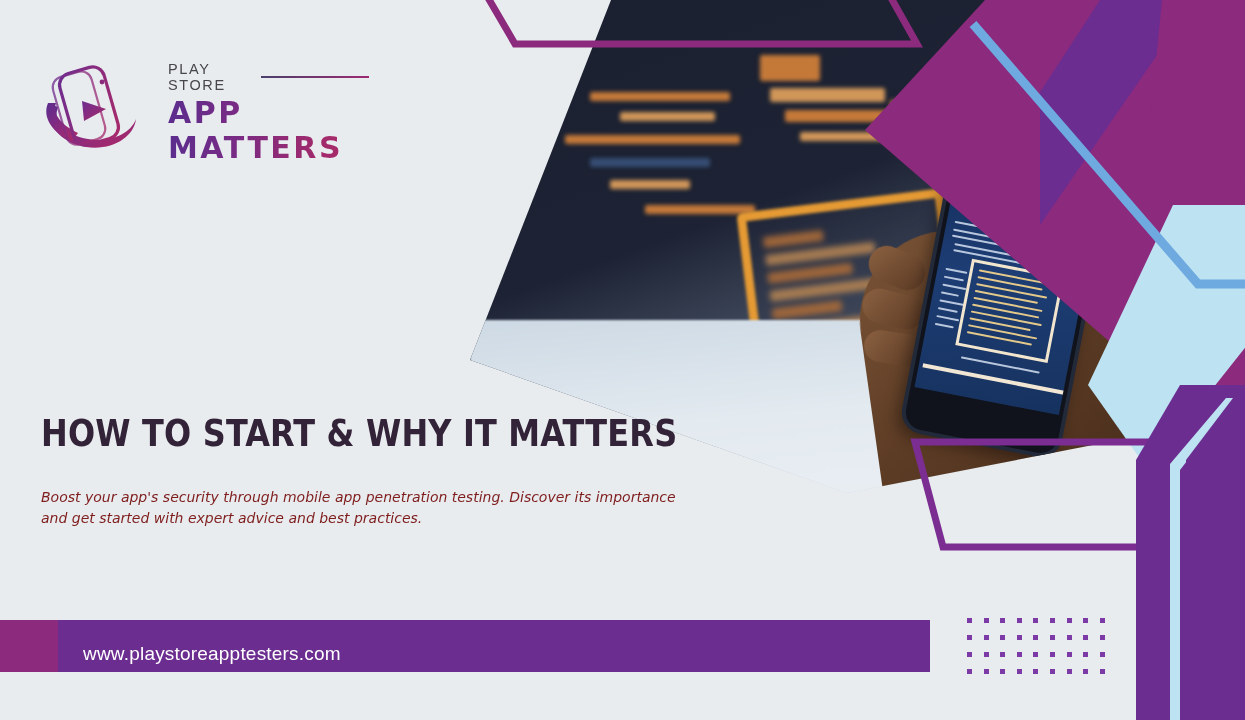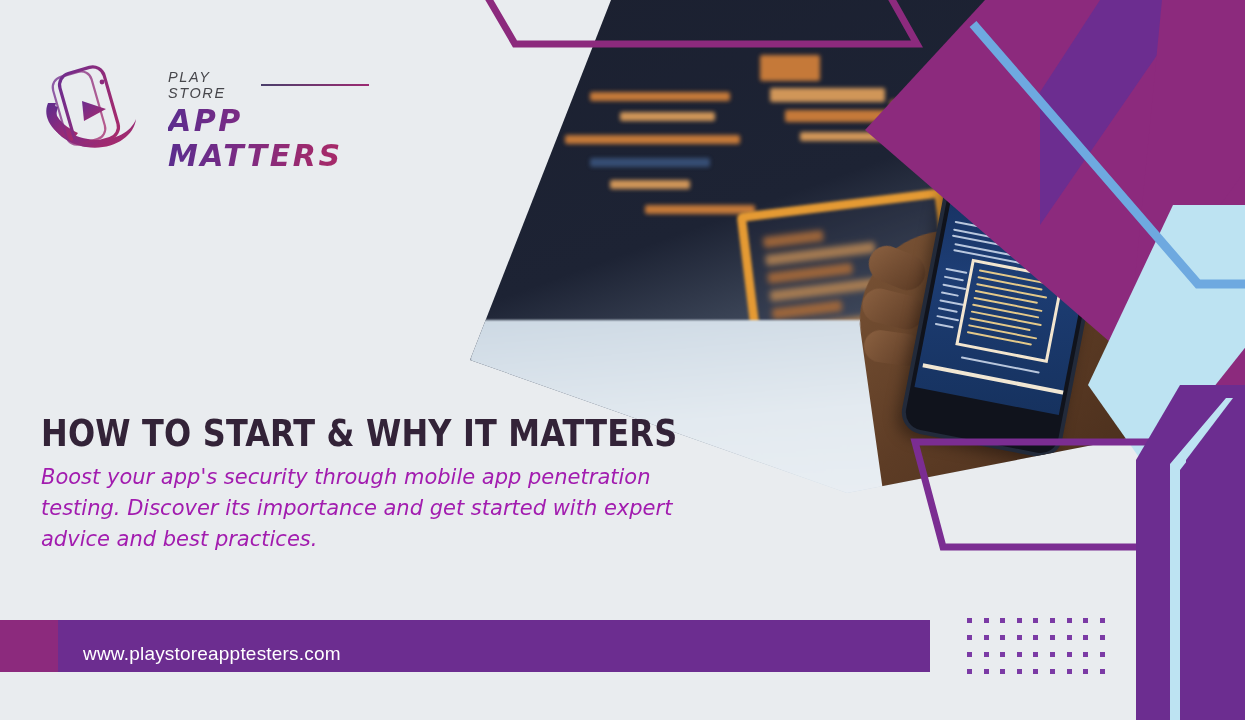--- a/index.html
+++ b/index.html
@@ -131,21 +131,21 @@
   }
   .edge-purple2{
     left:1186px;top:398px;width:59px;height:322px;background:#6c2d90;
     -webkit-clip-path:polygon(47px 0,59px 0,59px 322px,0 322px,0 62px);
     clip-path:polygon(47px 0,59px 0,59px 322px,0 322px,0 62px);
   }
 
   
   .logo{position:absolute;left:38px;top:57px;width:330px;height:95px;}
   .logo-mark{position:absolute;left:0;top:0;width:105px;height:95px;}
-  .logo-text{position:absolute;left:130px;top:12px;font-style:italic;}
+  .logo-text{position:absolute;left:130px;top:4px;}
   .play-store-row{display:flex;align-items:center;gap:8px;}
   .play-store{
     font-size:14.5px;letter-spacing:1.6px;color:#46464b;font-weight:400;
   }
   .ps-rule{
     width:135px;height:2px;
     background:linear-gradient(90deg,#4a3f6b,#9c2a72);
   }
   .app-testers{
     margin-top:2px;font-size:30px;font-weight:700;letter-spacing:2.5px;
@@ -166,22 +166,22 @@
   .h2{color:#6c2d90;margin-top:6px;}
 
   .subhead{
     position:absolute;left:41px;top:412px;
     font-family:"DejaVu Sans Condensed","Liberation Sans Narrow","Liberation Sans",sans-serif;
     font-weight:700;font-size:37px;letter-spacing:.2px;color:#332338;
     transform:scaleX(.96);transform-origin:left center;white-space:nowrap;
   }
 
   .body-copy{
-    position:absolute;left:41px;top:462px;width:650px;
-    font-style:italic;font-size:21px;line-height:1.47;color:#a21caf;
+    position:absolute;left:41px;top:487px;width:650px;
+    font-style:italic;font-size:14px;line-height:1.47;color:#7f1d1d;
     font-family:"DejaVu Sans", sans-serif;
   }
 
   
   .footer-magenta{position:absolute;left:0;top:620px;width:58px;height:52px;background:#8c2a7d;}
   .footer-bar{position:absolute;left:58px;top:620px;width:872px;height:52px;background:#6c2d90;}
   .footer-url{
     position:absolute;left:83px;top:620px;height:68px;display:flex;align-items:center;
     color:#ffffff;font-size:19px;letter-spacing:.2px;
   }

